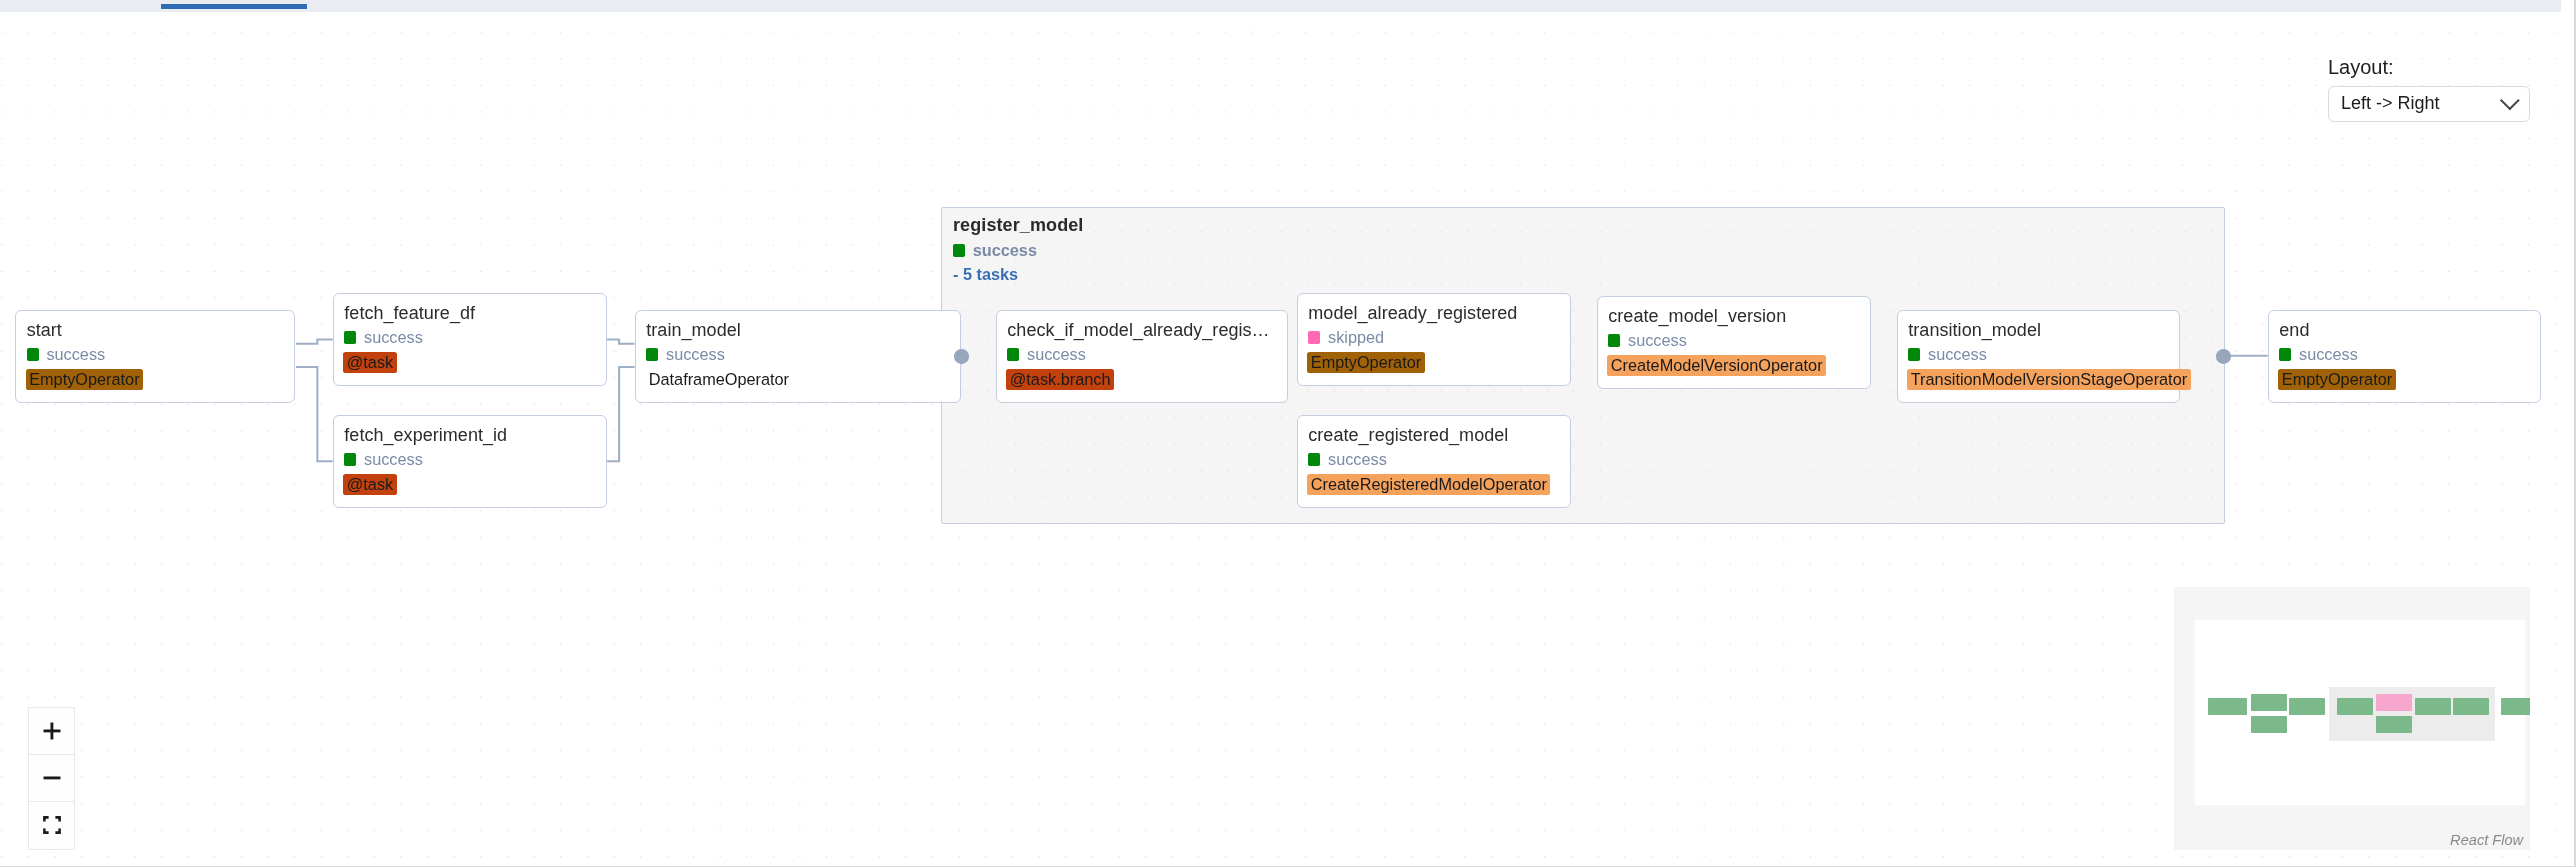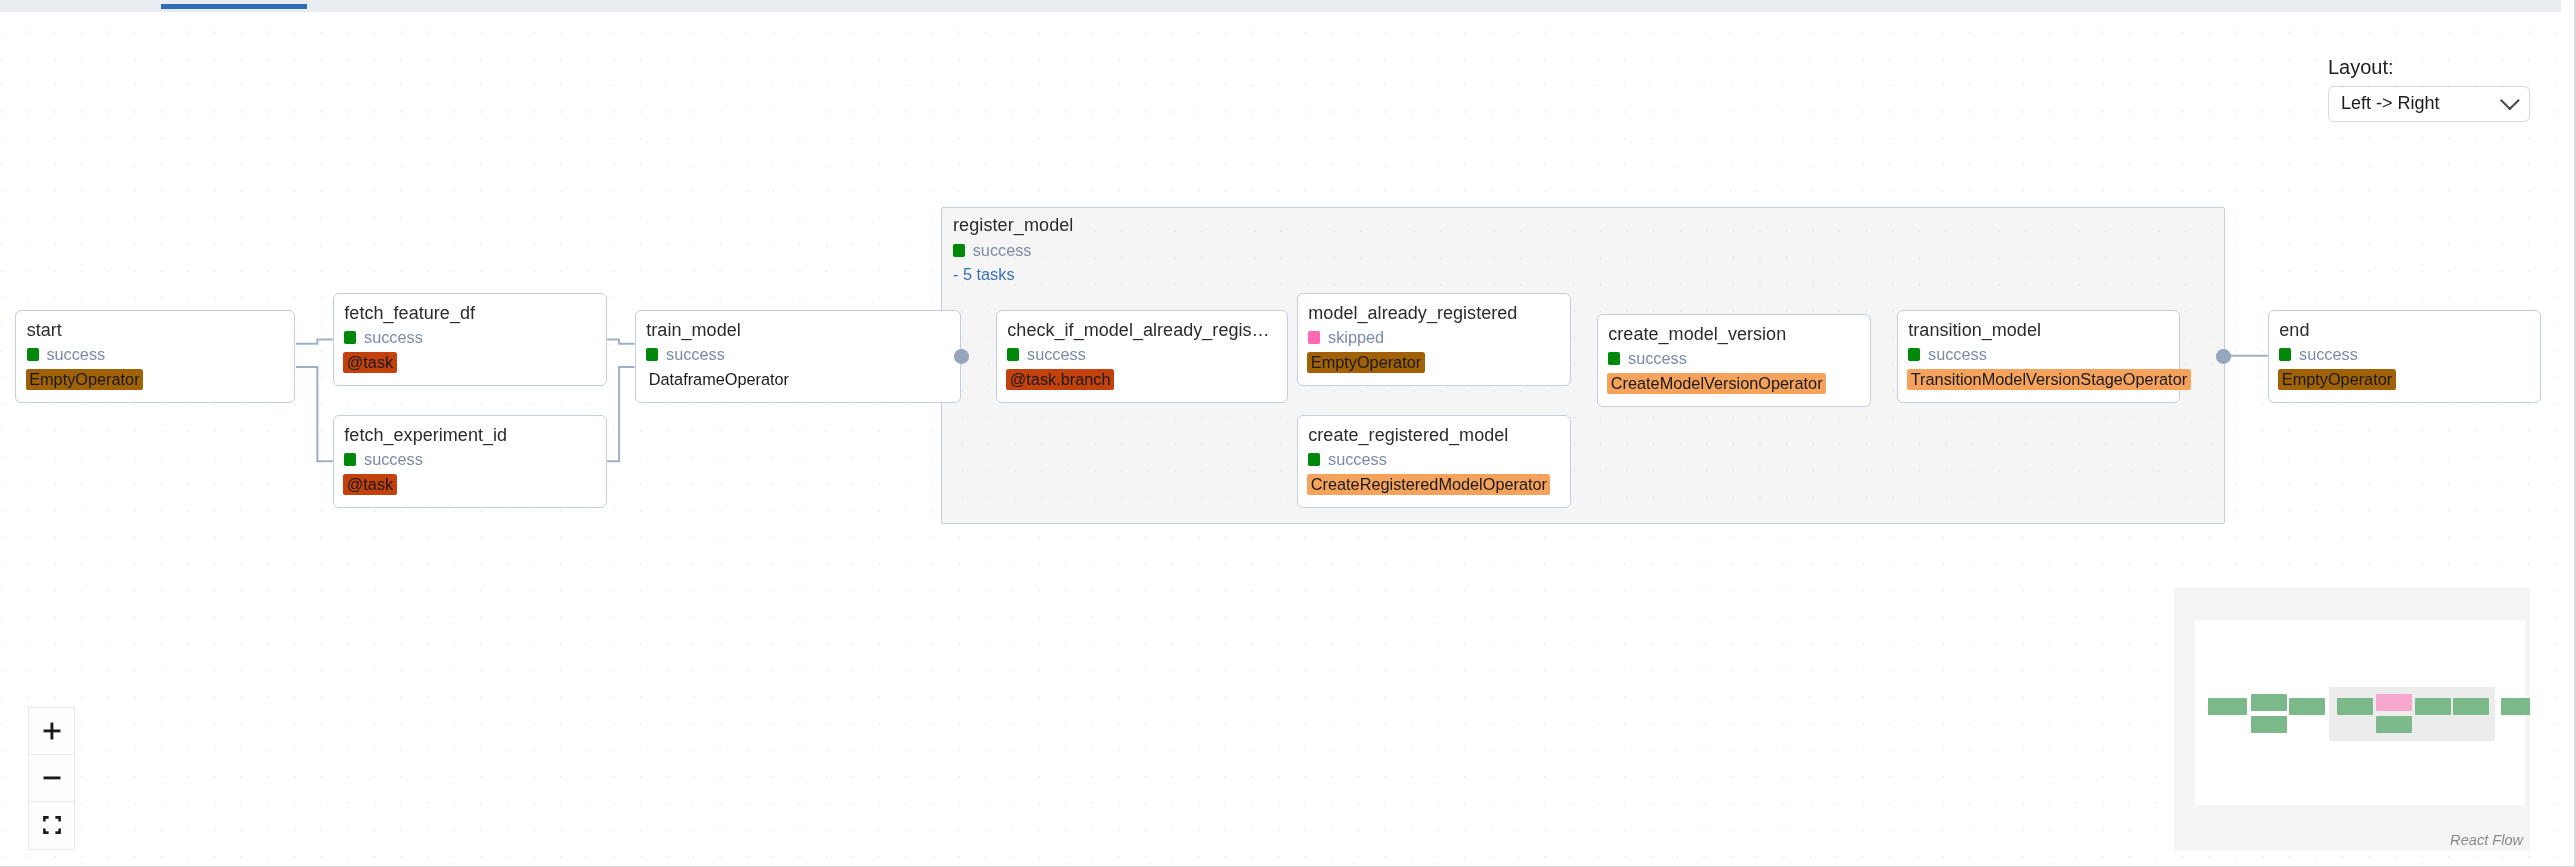--- a/index.html
+++ b/index.html
@@ -46,20 +46,21 @@
 
   
   .group-node {
     position: absolute;
     background: #f5f5f5;
     border: 1.3px solid #c3cede;
     border-radius: 2px;
     background-image: radial-gradient(circle, #dcdcdc 0.9px, transparent 1px);
     background-size: 26.6px 26.6px;
     background-position: 6.9px 10.3px;
+    font-weight: bold;
   }
   .group-label {
     position: absolute; left: 11px; top: 6.9px;
     font-size: 18px; color: #2b2b2b; letter-spacing: 0.1px;
   }
   .group-status {
     position: absolute; left: 11px; top: 33px;
     display: flex; align-items: center; gap: 7.7px;
   }
   .group-tasks {
@@ -284,21 +285,21 @@
           <div class="node-op op-empty">EmptyOperator</div>
         </div>
         <div class="task-node" style="left: 1297px; top: 403px; width: 274px; height: 93px;">
           <div class="node-title">create_registered_model</div>
           <div class="node-status">
             <span class="status-dot success"></span>
             <span class="status-text">success</span>
           </div>
           <div class="node-op op-orange">CreateRegisteredModelOperator</div>
         </div>
-        <div class="task-node" style="left: 1597px; top: 302px; width: 274px; height: 93px;">
+        <div class="task-node" style="left: 1597px; top: 284px; width: 274px; height: 93px;">
           <div class="node-title">create_model_version</div>
           <div class="node-status">
             <span class="status-dot success"></span>
             <span class="status-text">success</span>
           </div>
           <div class="node-op op-orange">CreateModelVersionOperator</div>
         </div>
         <div class="task-node" style="left: 1897px; top: 298px; width: 283px; height: 93px;">
           <div class="node-title">transition_model</div>
           <div class="node-status">

